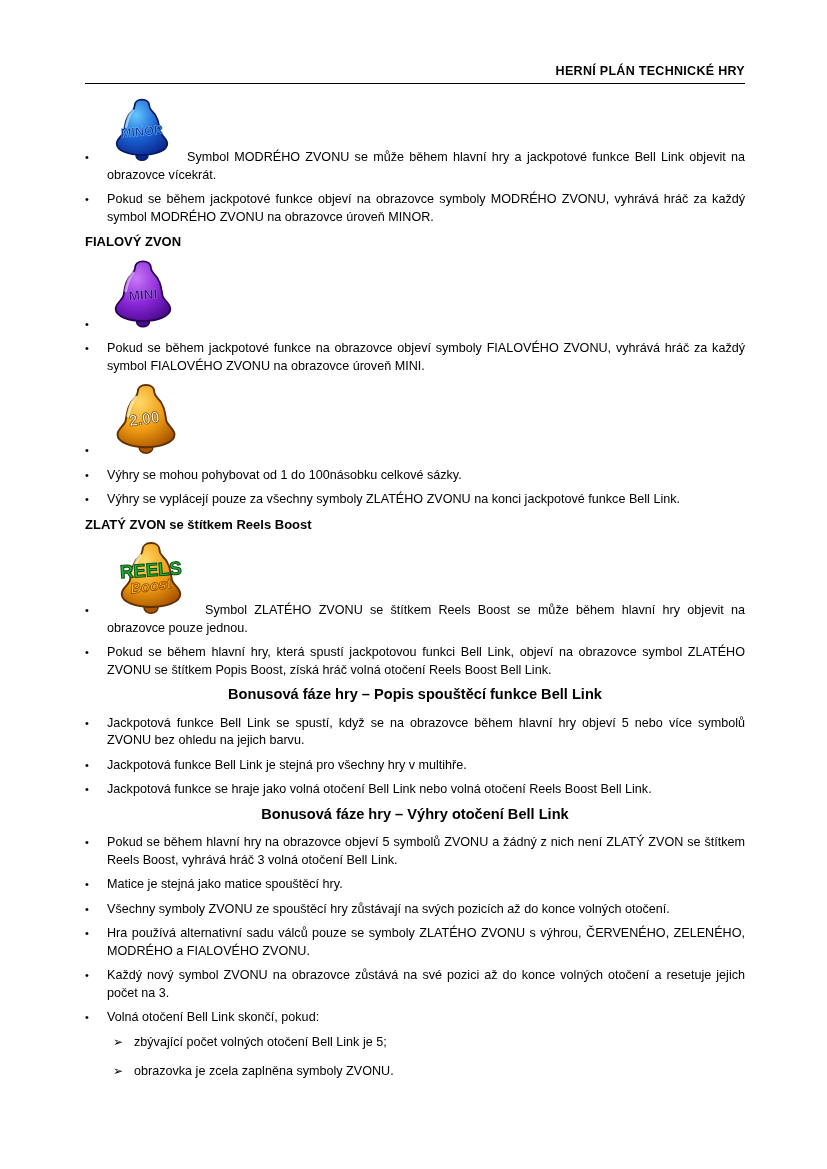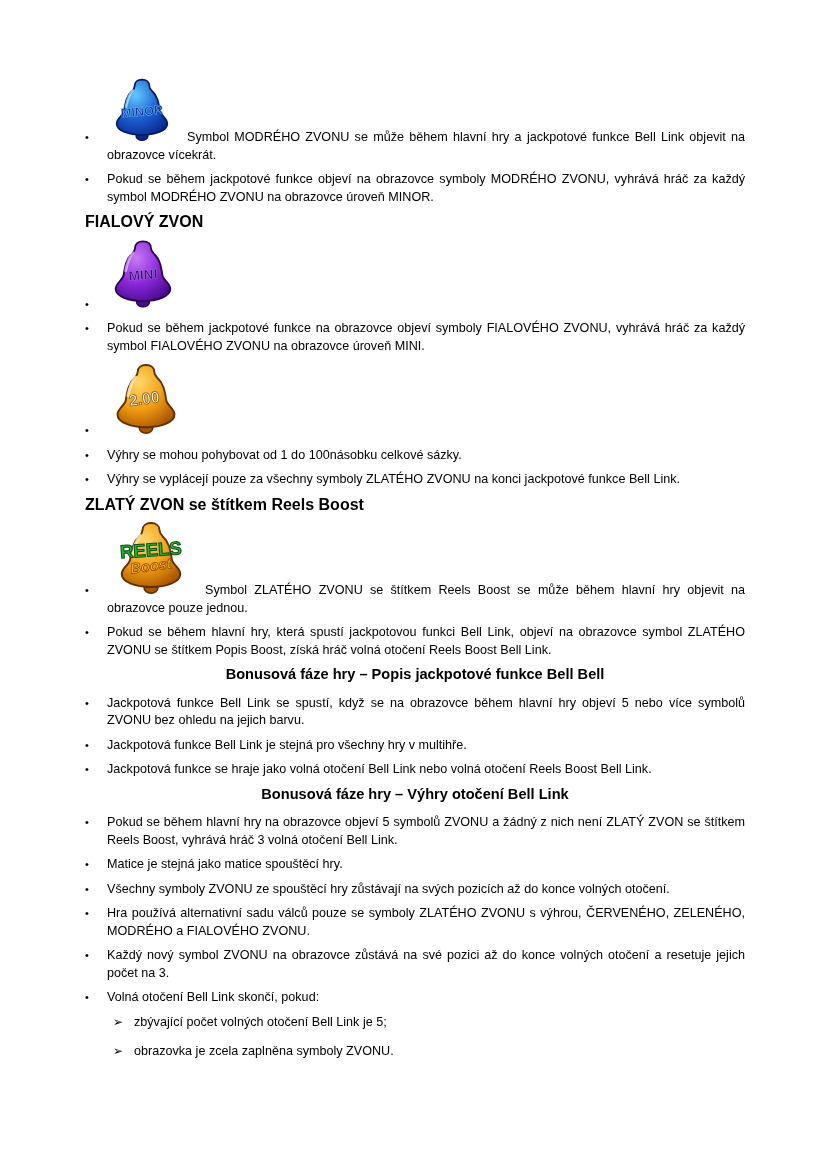--- a/index.html
+++ b/index.html
@@ -6,30 +6,34 @@
   body{width:827px;height:1169px;font-family:"Liberation Sans",sans-serif;color:#000;overflow:hidden;}
   .page{box-sizing:border-box;width:827px;height:1169px;padding:64px 82px 0 85px;}
   .header-title{text-align:right;font-size:12.5px;font-weight:600;letter-spacing:0.3px;}
   .header-rule{border-bottom:1.8px solid #000;margin-top:5px;}
   .content{margin-top:13px;font-size:12.6px;line-height:17.5px;}
   .row{display:flex;align-items:baseline;margin-bottom:7px;}
   .marker{flex:0 0 22px;font-size:11px;}
   .ptxt{flex:1;text-align:justify;}
   .row.sub{margin-left:28px;margin-bottom:12px;margin-top:5px;}
   .row.sub .marker{flex:0 0 21px;font-size:12px;}
-  .h-left{font-weight:bold;font-size:16px;margin:1px 0 7px 0;}
+  .h-left{font-weight:bold;font-size:13px;margin:1px 0 7px 0;}
   .h-center{font-weight:bold;font-size:14.6px;text-align:center;margin:3px 0 11px 0;}
   .bell{display:inline-block;margin-right:10px;vertical-align:baseline;}
   .bell svg{display:inline;overflow:visible;}
 </style>
 </head>
 <body>
 
 <div class="page">
 
+  <div>
+    <div class="header-title">HERNÍ PLÁN TECHNICKÉ HRY</div>
+    <div class="header-rule"></div>
+  </div>
 
   <div class="content">
 
     <div class="row">
       <span class="marker">•</span>
       <div class="ptxt">
         <span class="bell">
           <svg width="70" height="64" viewBox="0 0 100 96">
             <defs>
               <radialGradient id="gMinor" cx="38%" cy="28%" r="80%">
@@ -134,21 +138,21 @@
           </svg>
         </span><span>Symbol ZLATÉHO ZVONU se štítkem Reels Boost se může během hlavní hry objevit na obrazovce pouze jednou.</span>
       </div>
     </div>
 
     <div class="row">
       <span class="marker">•</span>
       <div class="ptxt">Pokud se během hlavní hry, která spustí jackpotovou funkci Bell Link, objeví na obrazovce symbol ZLATÉHO ZVONU se štítkem Popis Boost, získá hráč volná otočení Reels Boost Bell Link.</div>
     </div>
 
-    <div class="h-center">Bonusová fáze hry – Popis jackpotové funkce Bell Bell</div>
+    <div class="h-center">Bonusová fáze hry – Popis spouštěcí funkce Bell Link</div>
 
     <div class="row">
       <span class="marker">•</span>
       <div class="ptxt">Jackpotová funkce Bell Link se spustí, když se na obrazovce během hlavní hry objeví 5 nebo více symbolů ZVONU bez ohledu na jejich barvu.</div>
     </div>
 
     <div class="row">
       <span class="marker">•</span>
       <div class="ptxt">Jackpotová funkce Bell Link je stejná pro všechny hry v multihře.</div>
     </div>

